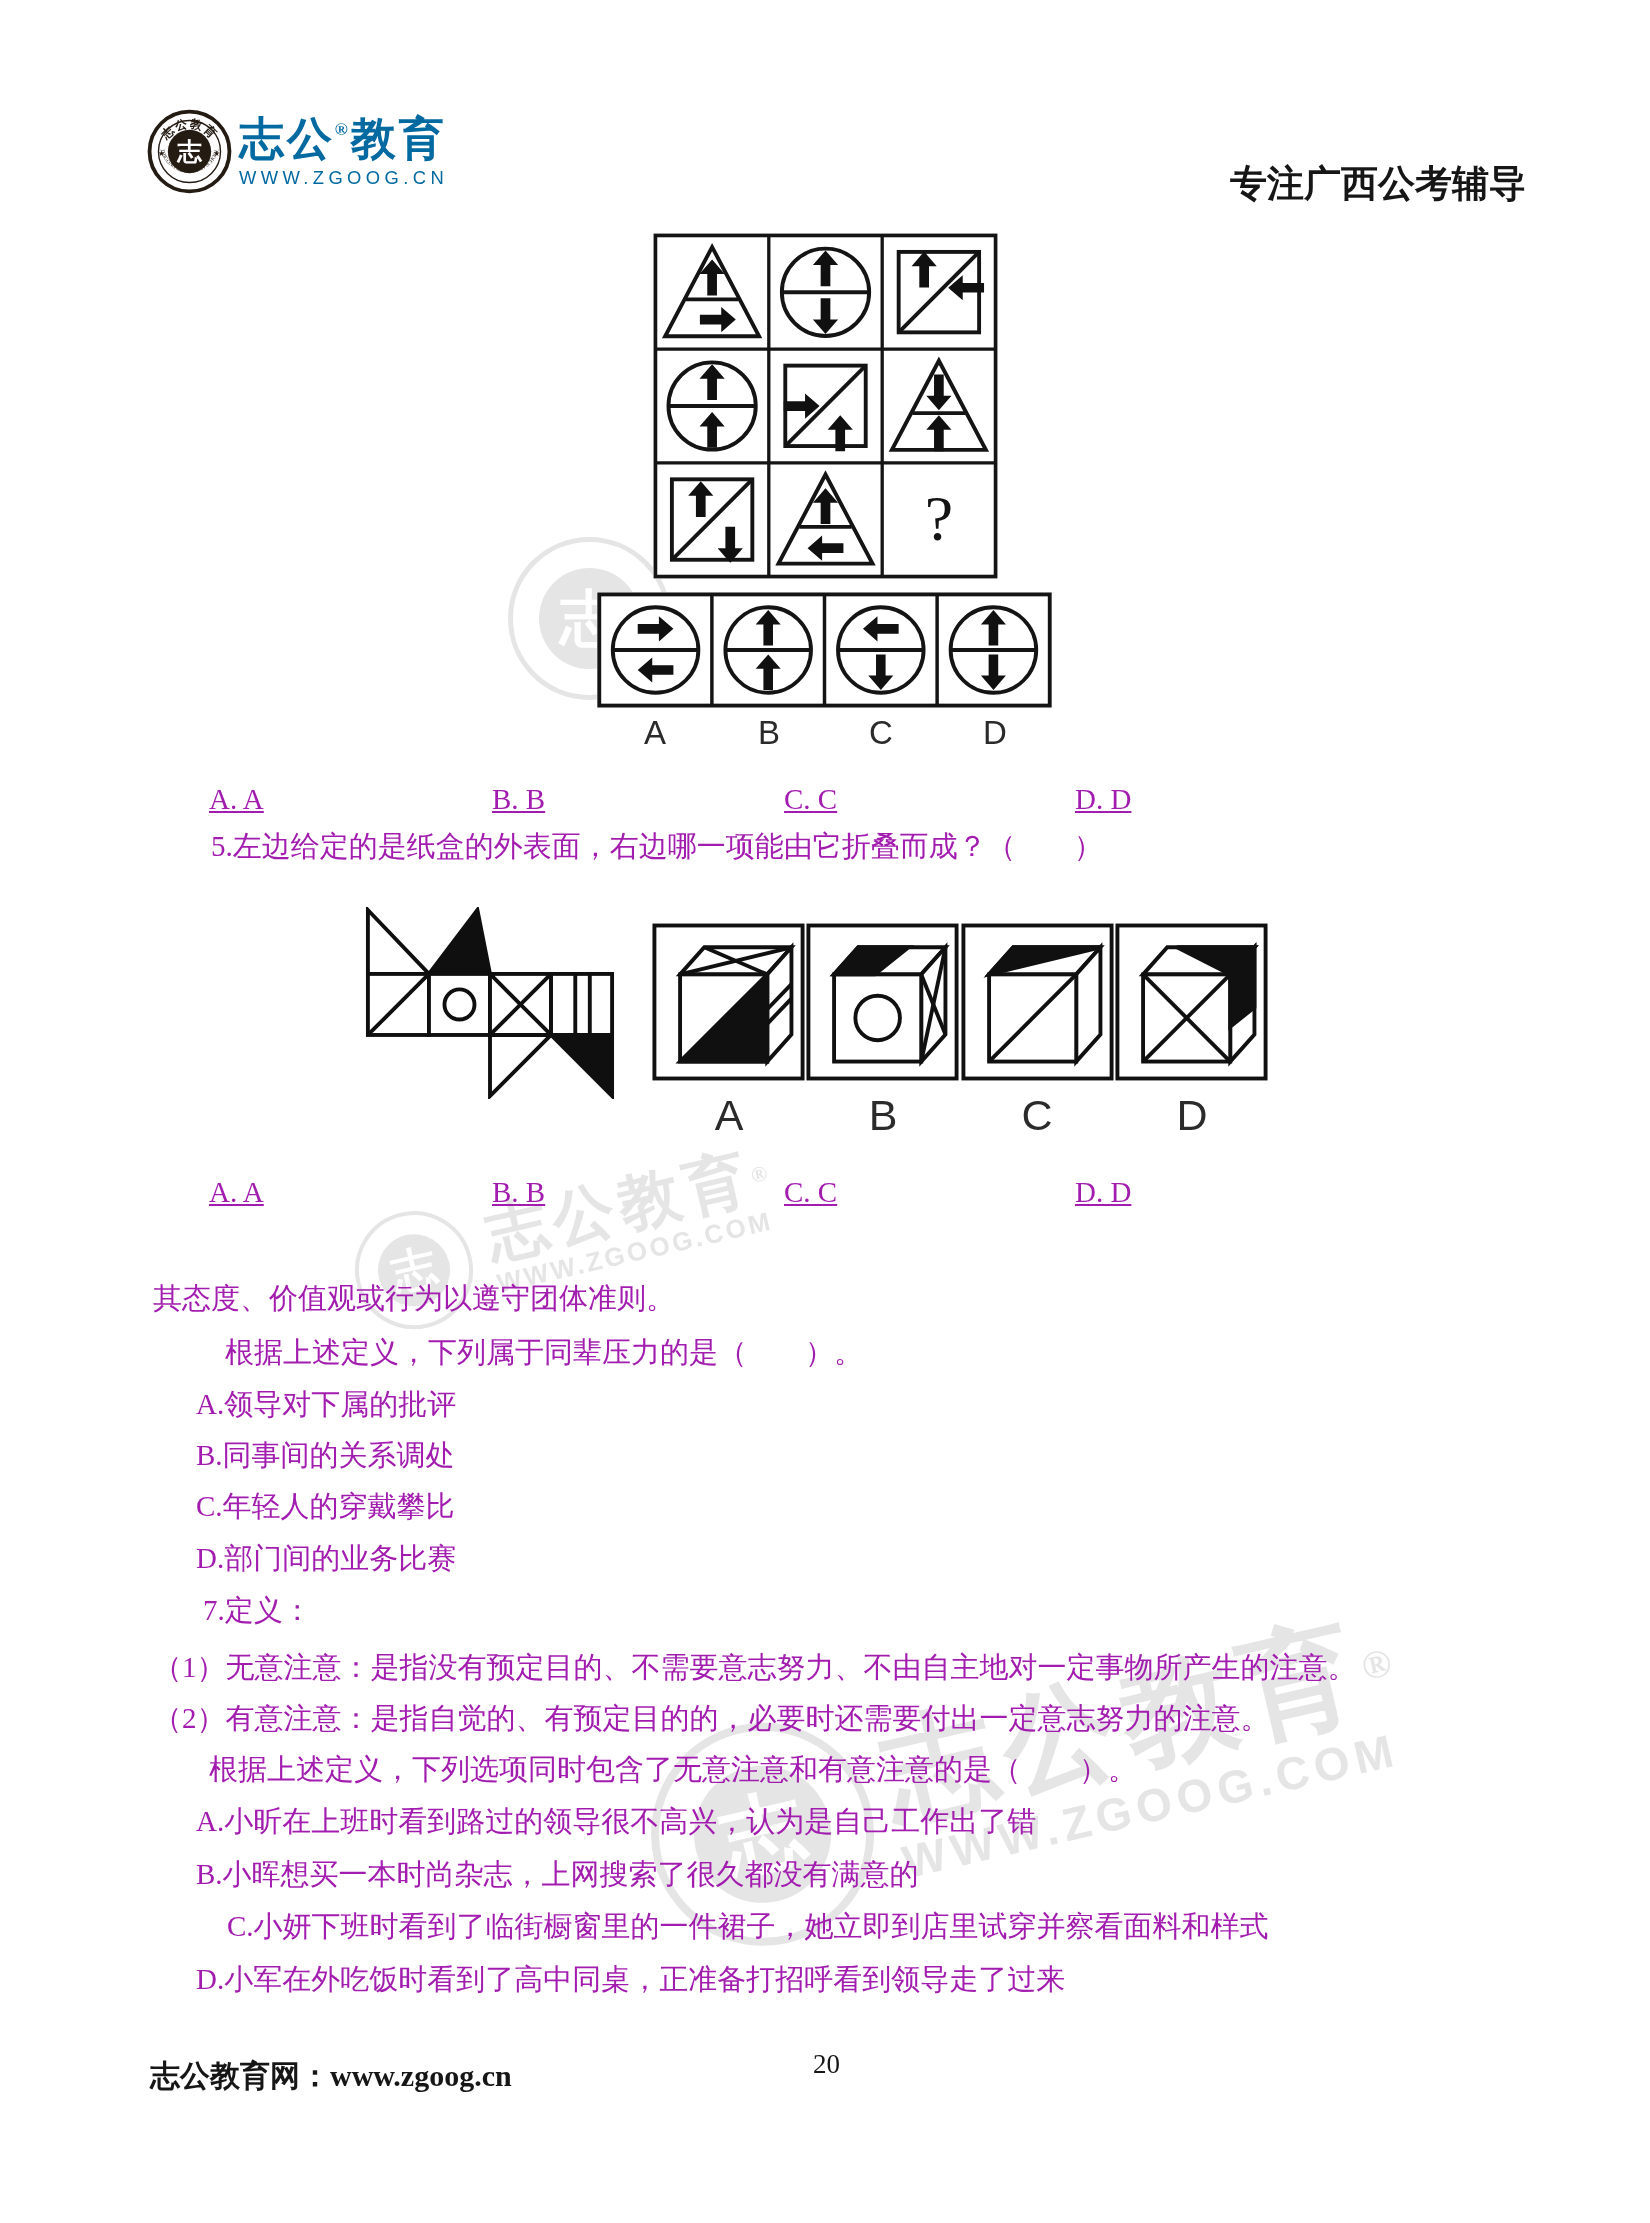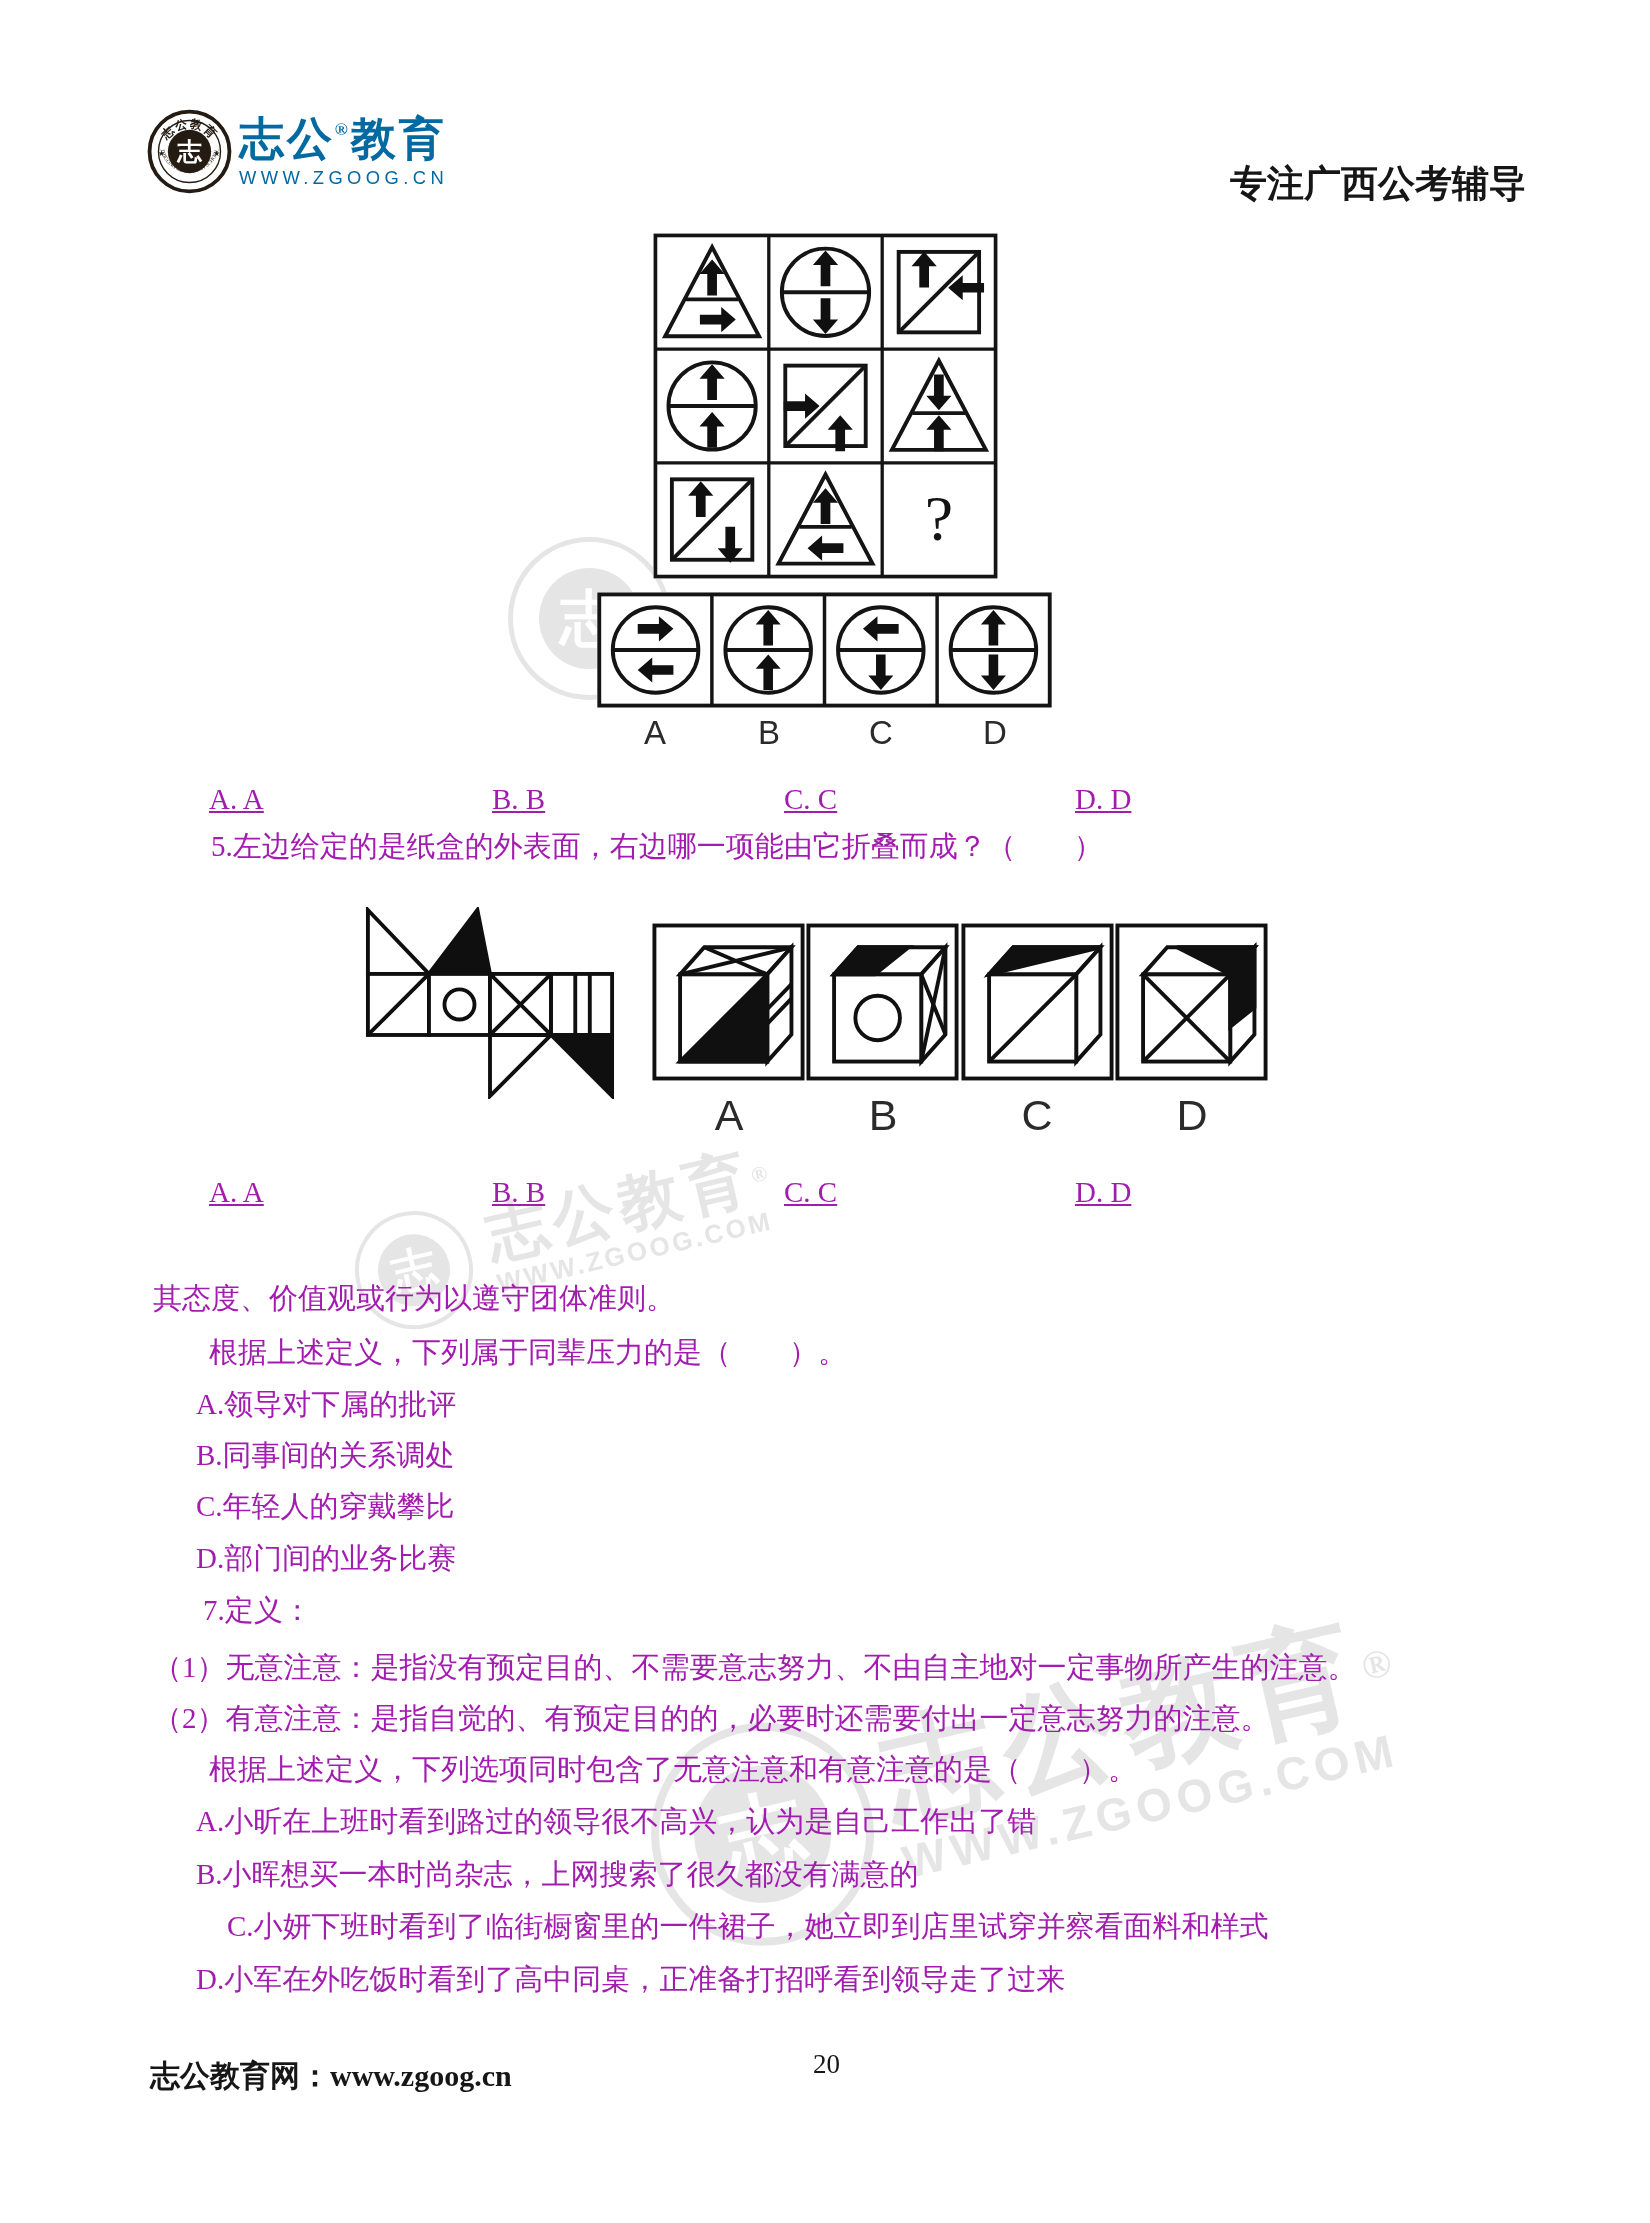--- a/index.html
+++ b/index.html
@@ -269,21 +269,21 @@
   <span class="fig-label lg" style="left:1192px; top:1091px;">D</span>
 
   <div class="line" style="left:0; top:1175px; width:100%;">
     <span class="answer-span" style="left:209px;">A. A</span>
     <span class="answer-span" style="left:492px;">B. B</span>
     <span class="answer-span" style="left:784px;">C. C</span>
     <span class="answer-span" style="left:1075px;">D. D</span>
   </div>
 
   <div class="line" style="left:153px; top:1281px;">其态度、价值观或行为以遵守团体准则。</div>
-  <div class="line" style="left:209px; top:1335px;">根据上述定义，下列属于同辈压力的是（　　）。</div>
+  <div class="line" style="left:225px; top:1335px;">根据上述定义，下列属于同辈压力的是（　　）。</div>
   <div class="line" style="left:196px; top:1387px;">A.领导对下属的批评</div>
   <div class="line" style="left:196px; top:1438px;">B.同事间的关系调处</div>
   <div class="line" style="left:196px; top:1489px;">C.年轻人的穿戴攀比</div>
   <div class="line" style="left:196px; top:1541px;">D.部门间的业务比赛</div>
 
   <div class="line" style="left:203px; top:1593px;">7.定义：</div>
   <div class="line" style="left:153px; top:1650px;">（1）无意注意：是指没有预定目的、不需要意志努力、不由自主地对一定事物所产生的注意。</div>
   <div class="line" style="left:153px; top:1701px;">（2）有意注意：是指自觉的、有预定目的的，必要时还需要付出一定意志努力的注意。</div>
   <div class="line" style="left:209px; top:1752px;">根据上述定义，下列选项同时包含了无意注意和有意注意的是（　　）。</div>
   <div class="line" style="left:196px; top:1857px;">B.小晖想买一本时尚杂志，上网搜索了很久都没有满意的</div>

